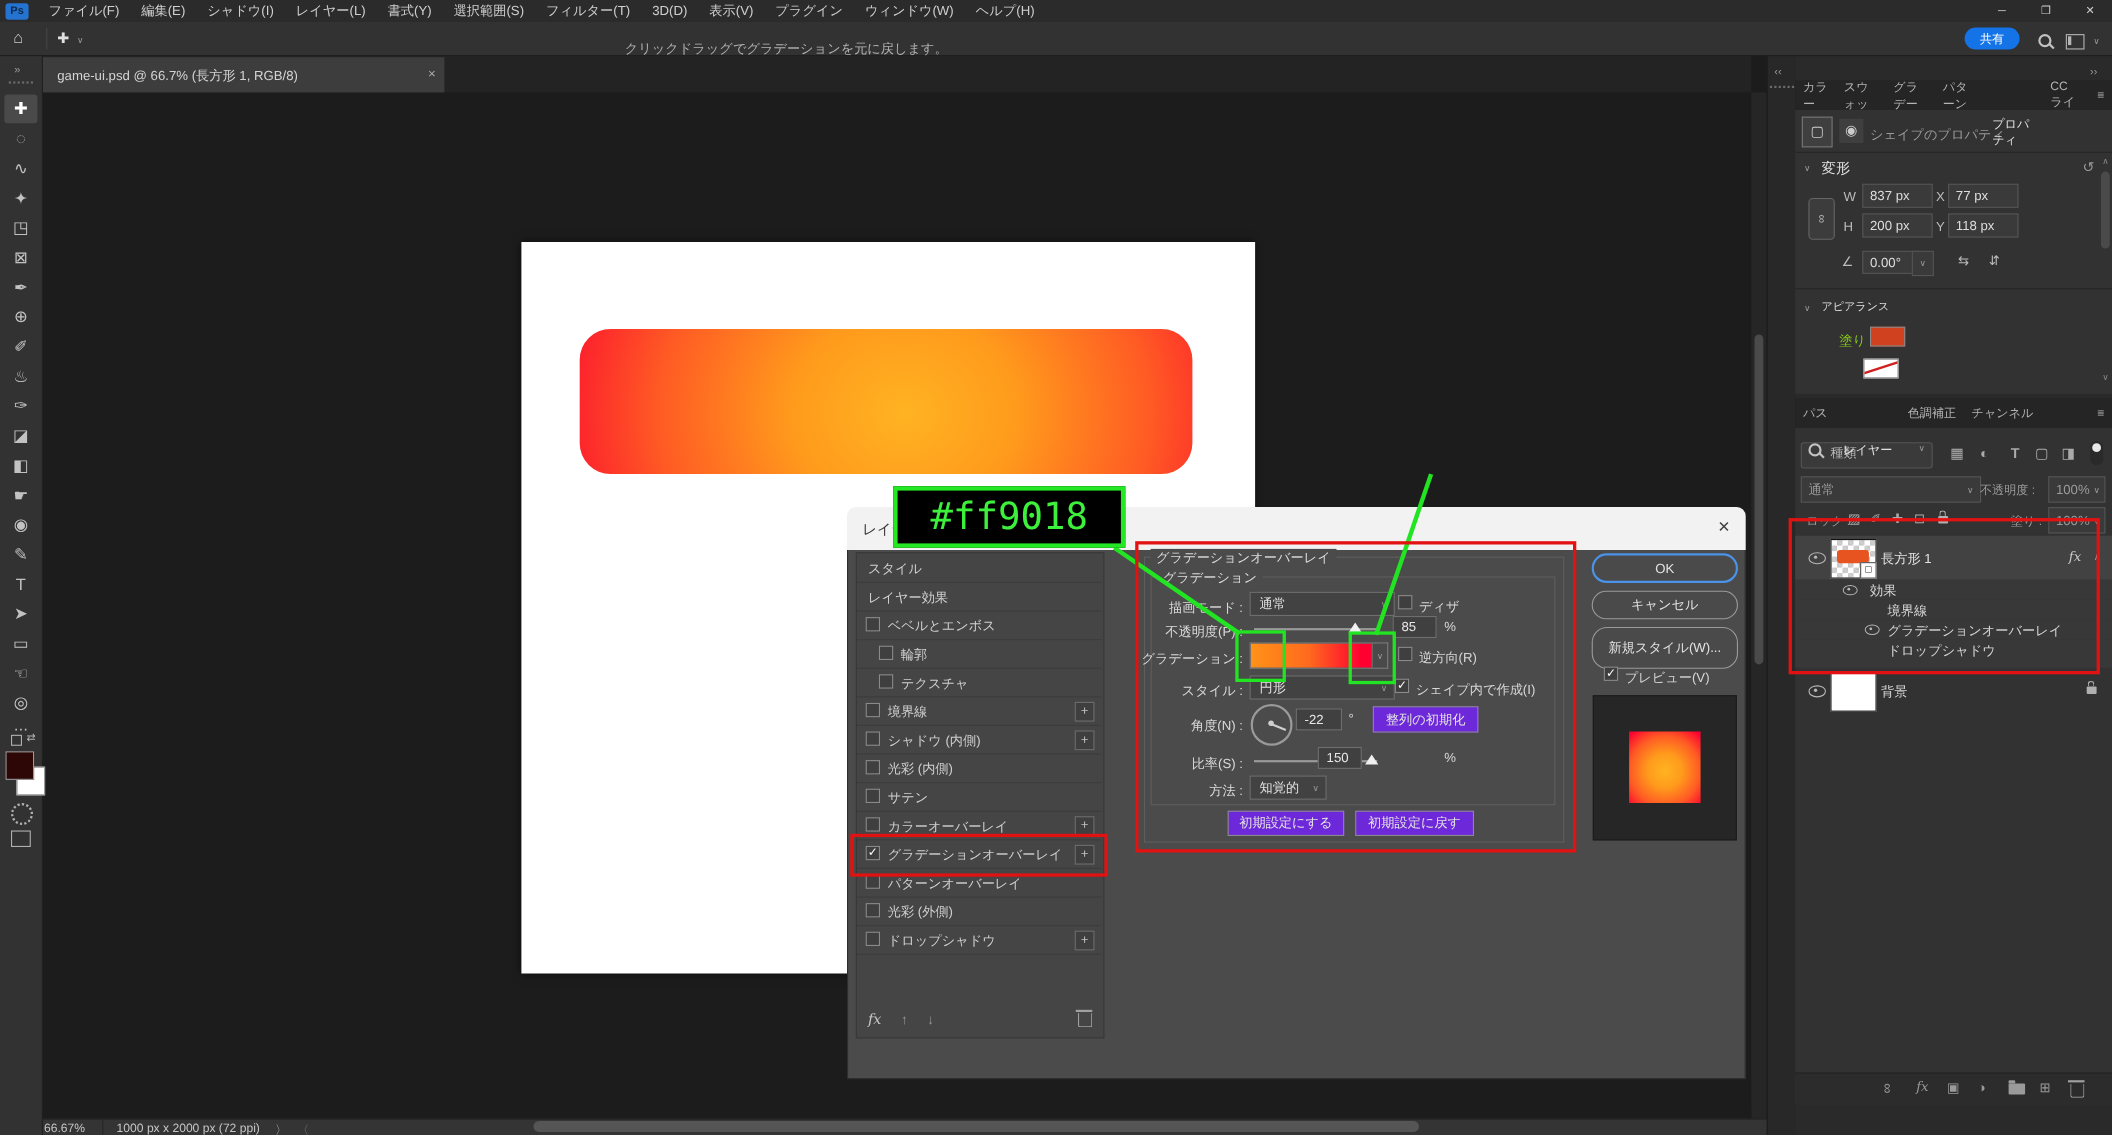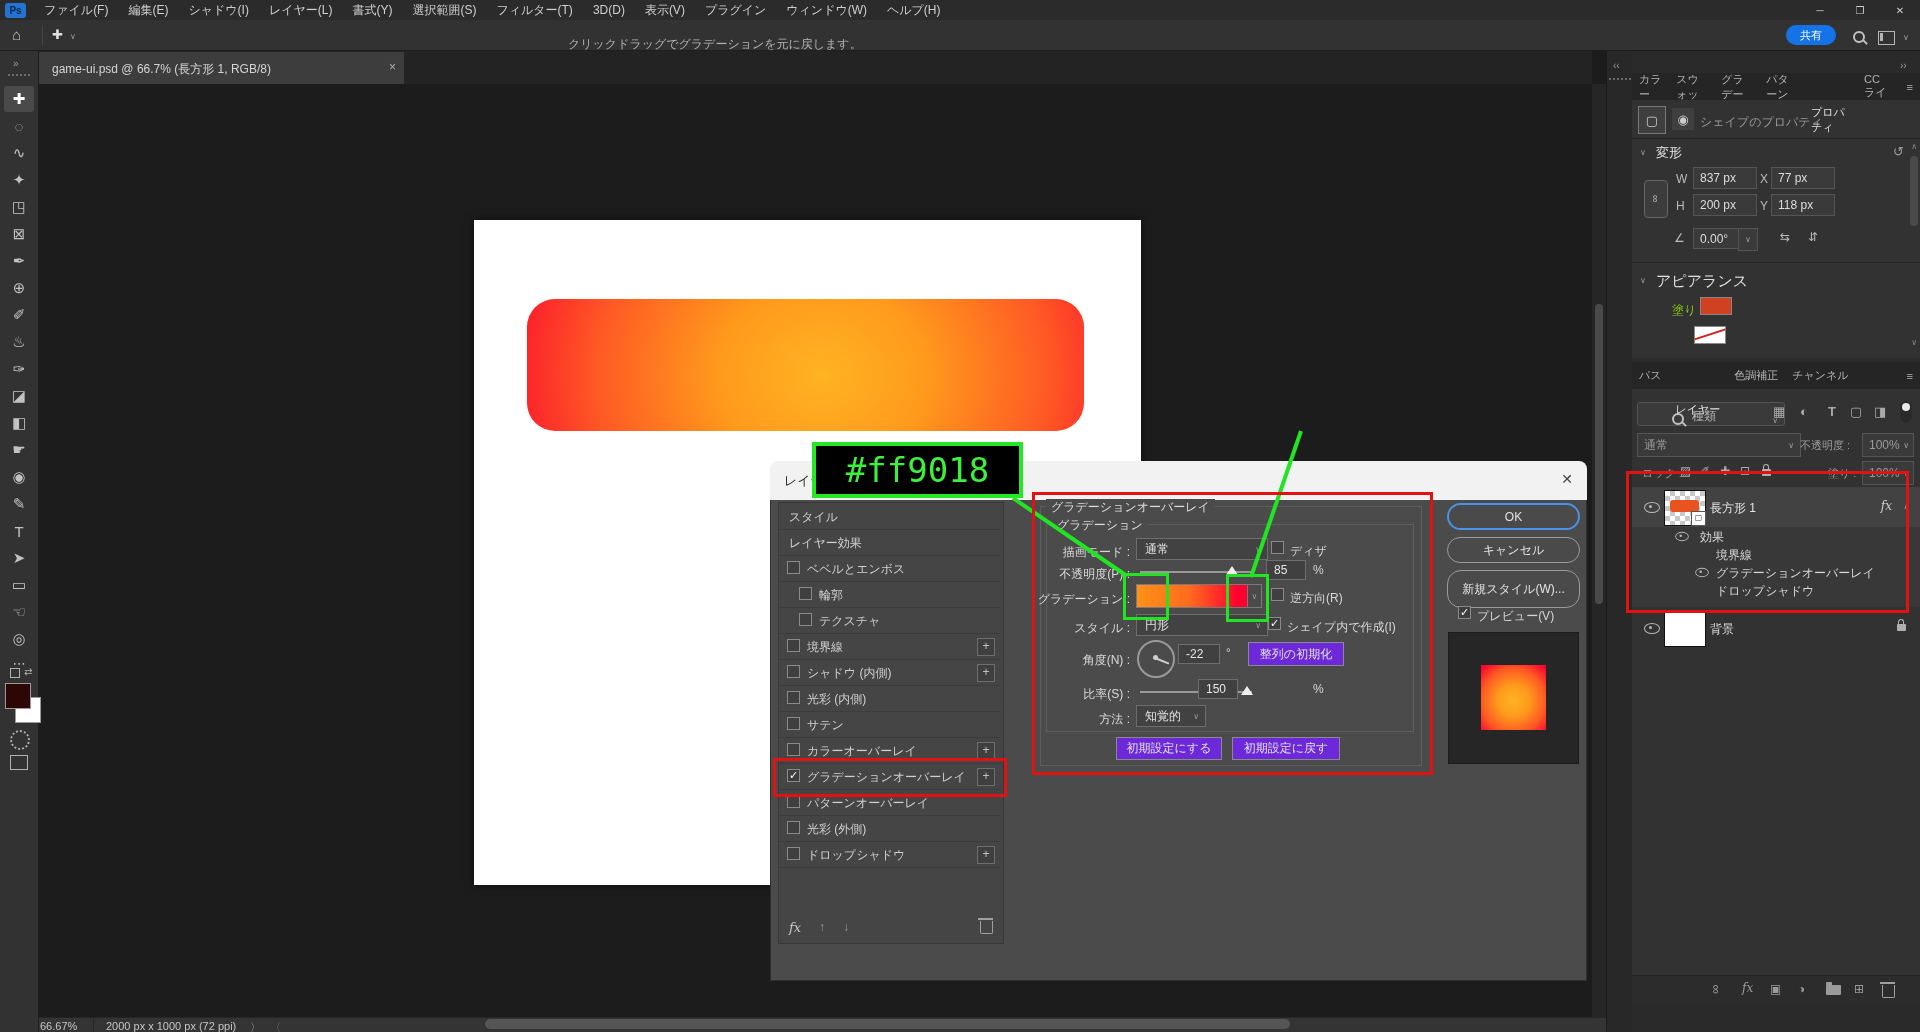--- a/index.html
+++ b/index.html
@@ -365,42 +365,42 @@
     <div class="field" style="position:absolute;left:139px;top:94px;width:56px;height:20px;">118 px</div>
     <div style="position:absolute;left:42px;top:131px;color:#bbb;font-size:12px;">∠</div>
     <div class="field" style="position:absolute;left:61px;top:128px;width:44px;height:19px;">0.00°</div>
     <div style="position:absolute;left:106px;top:128px;width:18px;height:21px;border:1px solid #555;background:#3a3a3a;display:flex;align-items:center;justify-content:center;">
         <span class="chev">∨</span>
       </div>
     <div style="position:absolute;left:148px;top:130px;color:#bbb;font-size:12px;">⇆</div>
     <div style="position:absolute;left:176px;top:130px;color:#bbb;font-size:12px;">⇵</div>
     <div style="position:absolute;left:0;top:162px;width:288px;height:1px;background:#262626;"></div>
     <div class="chev" style="position:absolute;left:8px;top:176px;">∨</div>
-    <div class="txt" style="position:absolute;left:24px;top:172px;font-size:15px;color:#e0e0e0;">アピアランス</div>
+    <div class="txt" style="position:absolute;left:24px;top:172px;font-size:10px;color:#e0e0e0;">アピアランス</div>
     <div class="txt" style="position:absolute;left:40px;top:202px;font-size:12px;color:#84cc16;">塗り</div>
     <div style="position:absolute;left:68px;top:197px;width:30px;height:16px;background:#d04120;border:1px solid #888;"></div>
     <div style="position:absolute;left:62px;top:226px;width:30px;height:16px;background:#fff;border:1px solid #888;overflow:hidden;">
         <span style="position:absolute;left:-4px;top:6px;width:40px;height:2px;background:#d02020;transform:rotate(-18deg);"></span>
       </div>
 
     <div style="position:absolute;right:3px;top:42px;color:#888;font-size:8px;">∧</div>
     <div style="position:absolute;right:2px;top:56px;width:8px;height:70px;background:#4a4a4a;border-radius:4px;"></div>
     <div style="position:absolute;right:3px;top:238px;color:#888;font-size:8px;">∨</div>
   </div>
 
   <div class="ab ptabs" style="top:362px;">
     <div class="ptab">パス</div>
     <div class="ptab on">レイヤー</div>
     <div class="ptab">色調補正</div>
     <div class="ptab">チャンネル</div>
     <div class="ptab" style="margin-left:auto;">≡</div>
   </div>
   <div class="ab panel" style="left:1632px;top:389px;width:288px;height:615px;">
 
-    <div style="position:absolute;left:5px;top:13px;width:118px;height:22px;background:#3a3a3a;border:1px solid #555;border-radius:3px;display:flex;align-items:flex-end;padding-left:28px;">
+    <div style="position:absolute;left:5px;top:13px;width:118px;height:22px;background:#3a3a3a;border:1px solid #555;border-radius:3px;display:flex;align-items:flex-start;">
       <span class="searchicon" style="position:relative;left:6px;top:0;"></span>
       <span class="txt" style="margin-left:14px;font-size:12px;color:#bbb;">種類</span>
       <span class="chev" style="margin-left:auto;margin-right:6px;">∨</span>
     </div>
     <div style="position:absolute;left:141px;top:15px;color:#aaa;font-size:13px;">▦</div>
     <div style="position:absolute;left:168px;top:15px;color:#aaa;font-size:13px;">◐</div>
     <div style="position:absolute;left:196px;top:15px;color:#aaa;font-size:13px;font-weight:bold;">T</div>
     <div style="position:absolute;left:218px;top:15px;color:#aaa;font-size:13px;">▢</div>
     <div style="position:absolute;left:242px;top:15px;color:#aaa;font-size:13px;">◨</div>
     <div style="position:absolute;left:268px;top:12px;width:12px;height:22px;background:#2a2a2a;border-radius:7px;">
@@ -470,21 +470,21 @@
       <span class="folder" style="position:absolute;left:194px;top:9px;"></span>
       <span style="position:absolute;left:222px;top:6px;color:#9a9a9a;font-size:12px;">⊞</span>
       <span class="trash" style="position:absolute;left:250px;top:9px;"></span>
     </div>
   </div>
 
   <div class="ab bottomstrip"></div>
   <div class="ab statusbar">
     <span class="txt" style="position:absolute;left:2px;top:2px;">66.67%</span>
     <span style="position:absolute;left:55px;top:0;width:1px;height:15px;background:#272727;"></span>
-    <span class="txt" style="position:absolute;left:68px;top:2px;">2000 px x 1000 px (72 ppi)</span>
+    <span class="txt" style="position:absolute;left:68px;top:2px;">1000 px x 2000 px (72 ppi)</span>
     <span class="txt" style="position:absolute;left:212px;top:2px;color:#aaa;">〉</span>
     <span class="txt" style="position:absolute;left:232px;top:2px;color:#777;">〈</span>
   </div>
   <div class="ab hthumb"></div>
 
   <svg class="ab overlay" width="1920" height="1032">
     <line x1="1013" y1="498" x2="1127" y2="576" stroke-width="4" stroke="#22e422"></line>
     <line x1="1301" y1="431" x2="1251" y2="577" stroke-width="4" stroke="#22e422"></line>
   </svg>
   <div class="ab redbox" style="left:773px;top:758px;width:228px;height:33px;"></div>

